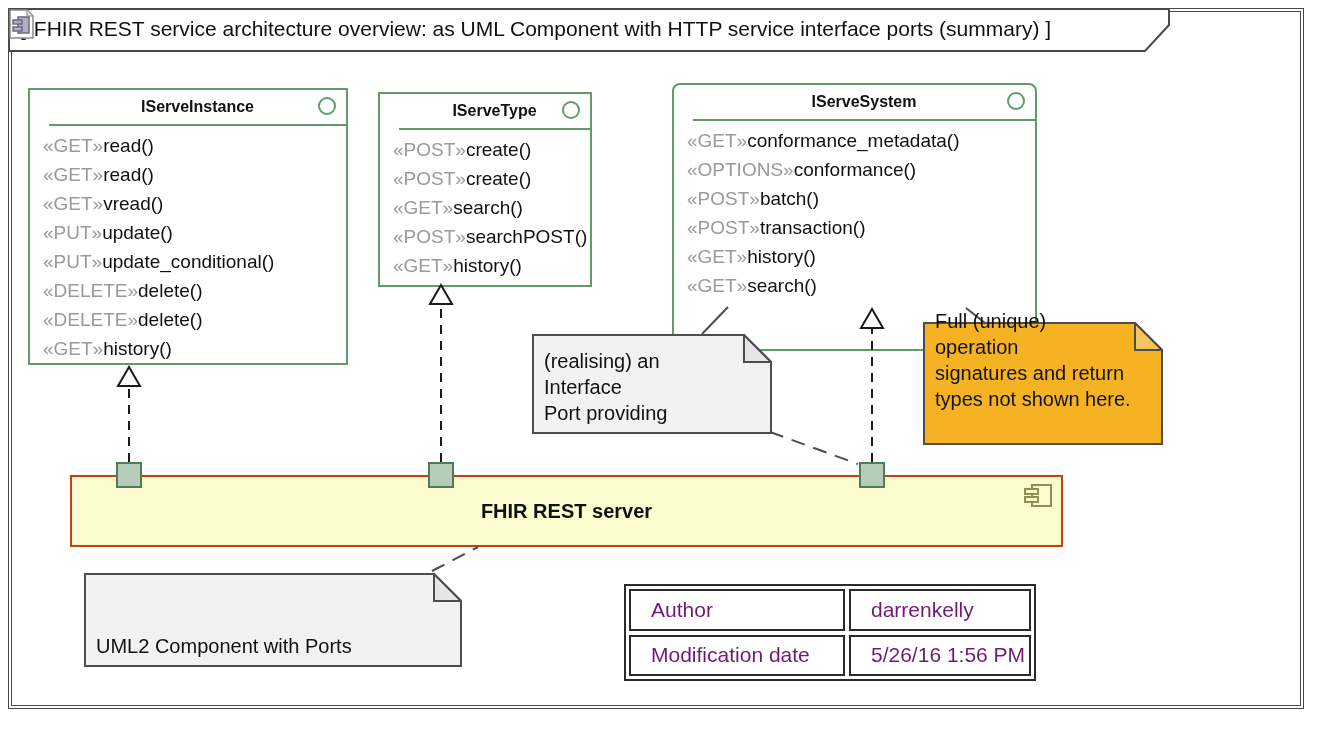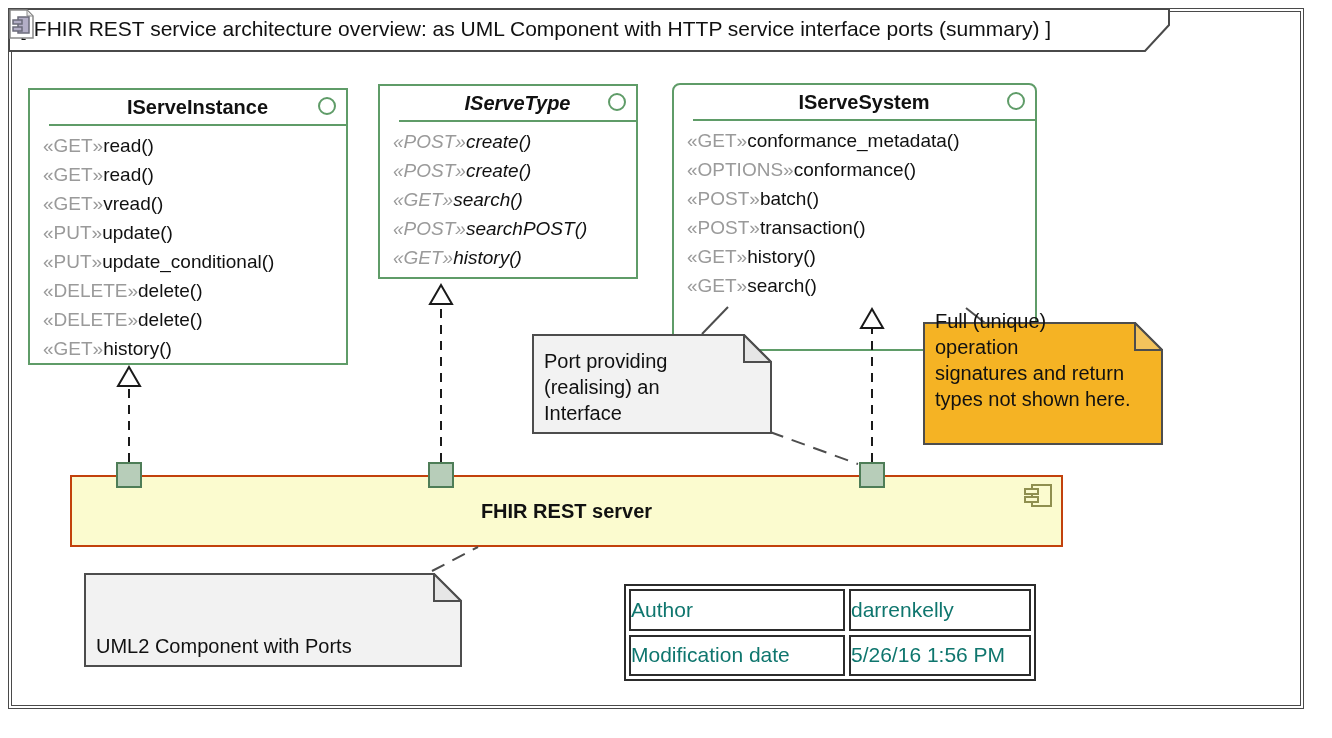--- a/index.html
+++ b/index.html
@@ -11,21 +11,21 @@
 
   .title-tab { position:absolute; left:8px; top:8px; width:1163px; height:45px; }
   .title-tab svg { position:absolute; left:0; top:0; }
   .title-content { position:absolute; left:0; top:0; width:100%; height:41px;
                    display:flex; align-items:center; padding-left:12px; gap:8px;
                    font-size:21px; color:#111; white-space:nowrap; }
 
   .iface { position:absolute; background:#fff; border:2px solid #5f9c68; }
   .iface-header { height:36px; border-bottom:2px solid #5f9c68; position:relative;
                   display:flex; align-items:center; justify-content:center;
-                  font-weight:bold; font-size:20px; color:#111;margin-left:19px; }
+                  font-weight:bold; font-size:16px; color:#111;margin-left:19px; }
   .lollipop { position:absolute; right:10px; top:7px; width:18px; height:18px;
               border:2px solid #5f9c68; border-radius:50%; background:#fff; }
   .iface-body { padding:5px 4px 0 13px; font-size:19px; line-height:29px; white-space:nowrap; }
   .stereo { color:#9a9a9a; }
   .opname { color:#111; }
 
   .component { position:absolute; left:70px; top:475px; width:993px; height:72px;
                background:#fbfbcf; border:2px solid #c2410c;
                display:flex; align-items:center; justify-content:center; }
   .component-label { font-weight:bold; font-size:20px; color:#111; }
@@ -40,21 +40,21 @@
   .note { position:absolute; z-index:3; }
   .note svg { position:absolute; left:0; top:0; }
   .note-text { position:absolute; left:12px; right:30px; bottom:8px;
                font-size:20px; line-height:26px; color:#111; }
 
   .info-table { position:absolute; left:624px; top:584px; width:412px; height:97px;
                 border:2px solid #2b2b2b; padding:3px; display:grid;
                 grid-template-columns:216px 1fr; grid-template-rows:1fr 1fr; gap:4px;
                 background:#fff; z-index:3; }
   .info-cell { border:2px solid #2b2b2b; display:flex; align-items:center;
-               padding-left:0; font-size:21px; color:#0f766e; background:#fff; }
+               padding-left:20px; font-size:21px; color:#701a75; background:#fff; }
 </style>
 </head>
 <body>
 
 <div class="canvas">
 
   <div class="frame"></div>
 
   <div class="title-tab">
     <svg width="1163" height="45">
@@ -100,21 +100,21 @@
       <div><span class="stereo">«GET»</span><span class="opname">read()</span></div>
       <div><span class="stereo">«GET»</span><span class="opname">vread()</span></div>
       <div><span class="stereo">«PUT»</span><span class="opname">update()</span></div>
       <div><span class="stereo">«PUT»</span><span class="opname">update_conditional()</span></div>
       <div><span class="stereo">«DELETE»</span><span class="opname">delete()</span></div>
       <div><span class="stereo">«DELETE»</span><span class="opname">delete()</span></div>
       <div><span class="stereo">«GET»</span><span class="opname">history()</span></div>
     </div>
   </div>
 
-  <div class="iface" style="left:378px; top:84px; width:260px; height:195px;font-style:italic;">
+  <div class="iface" style="left:378px; top:92px; width:214px; height:195px;">
     <div class="iface-header">
       <span>IServeType</span>
       <span class="lollipop"></span>
     </div>
     <div class="iface-body">
       <div><span class="stereo">«POST»</span><span class="opname">create()</span></div>
       <div><span class="stereo">«POST»</span><span class="opname">create()</span></div>
       <div><span class="stereo">«GET»</span><span class="opname">search()</span></div>
       <div><span class="stereo">«POST»</span><span class="opname">searchPOST()</span></div>
       <div><span class="stereo">«GET»</span><span class="opname">history()</span></div>
@@ -148,22 +148,22 @@
   <div class="port" style="left:116px; top:462px;"></div>
   <div class="port" style="left:428px; top:462px;"></div>
   <div class="port" style="left:859px; top:462px;"></div>
 
   <div class="note" style="left:532px; top:334px; width:240px; height:100px;">
     <svg width="240" height="100">
       <polygon points="1,1 212,1 239,28 239,99 1,99" fill="#f2f2f2" stroke="#4d4d4d" stroke-width="2"></polygon>
       <polygon points="212,1 239,28 212,28" fill="#e6e6e6" stroke="#4d4d4d" stroke-width="2"></polygon>
     </svg>
     <div class="note-text">
+      <div>(realising) an Interface</div>
       <div>Port providing</div>
-      <div>(realising) an Interface</div>
     </div>
   </div>
 
   <div class="note" style="left:923px; top:322px; width:240px; height:98px;">
     <svg width="240" height="123">
       <polygon points="1,1 212,1 239,28 239,122 1,122" fill="#f5b324" stroke="#4d4d4d" stroke-width="2"></polygon>
       <polygon points="212,1 239,28 212,28" fill="#f3c35c" stroke="#4d4d4d" stroke-width="2"></polygon>
     </svg>
     <div class="note-text">
       <div>Full (unique) operation</div>

